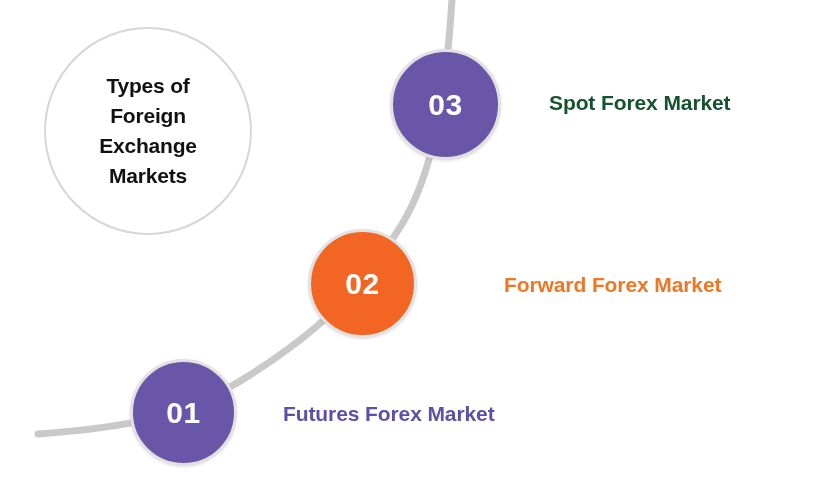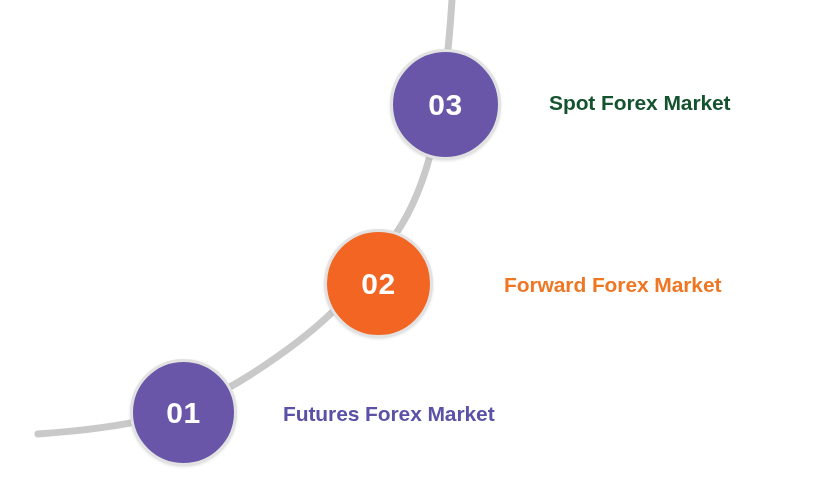--- a/index.html
+++ b/index.html
@@ -83,35 +83,41 @@
     font-weight: bold;
     letter-spacing: -0.1px;
     white-space: nowrap;
     line-height: 1;
   }
 
   
   #node-01 .step-bubble { left: 130px; top: 359px; width: 107px; height: 107px; }
   #node-01 .step-label  { left: 283px; top: 403px; }
   
-  #node-02 .step-bubble { left: 324px; top: 229px; width: 109px; height: 109px; }
+  #node-02 .step-bubble { left: 308px; top: 229px; width: 109px; height: 109px; }
   #node-02 .step-label  { left: 504px; top: 274px; }
   
   #node-03 .step-bubble { left: 390px; top: 49px; width: 111px; height: 111px; }
   #node-03 .step-label  { left: 549px; top: 92px; }
 </style>
 </head>
 <body>
 
 <div id="infographic" style="width: 814px; height: 491px; background: rgb(255, 255, 255);">
 
   <svg id="curve-layer" viewBox="0 0 814 491" aria-hidden="true">
     <path id="connector-path" d="M 38 434 C 120 428, 180 420, 250 375 C 320 330, 350 300, 395 235 C 430 185, 445 110, 452 0" fill="none" stroke="#c9c9c9" stroke-width="7" stroke-linecap="round"></path>
   </svg>
 
+  <div id="title-circle" style="border-color: rgb(214, 214, 214);">
+    <div id="title-text" style="color: rgb(17, 17, 17);">Types of
+Foreign
+Exchange
+Markets</div>
+  </div>
 
   <div class="step-node" id="node-01">
     <div class="step-bubble" style="background: rgb(106, 86, 168); border-color: rgb(226, 226, 226);">
       <span class="step-number" style="color: rgb(255, 255, 255);">01</span>
     </div>
     <div class="step-label" style="color: rgb(91, 82, 168);">Futures Forex Market</div>
   </div>
 
   <div class="step-node" id="node-02">
     <div class="step-bubble" style="background: rgb(242, 101, 34); border-color: rgb(226, 226, 226);">

